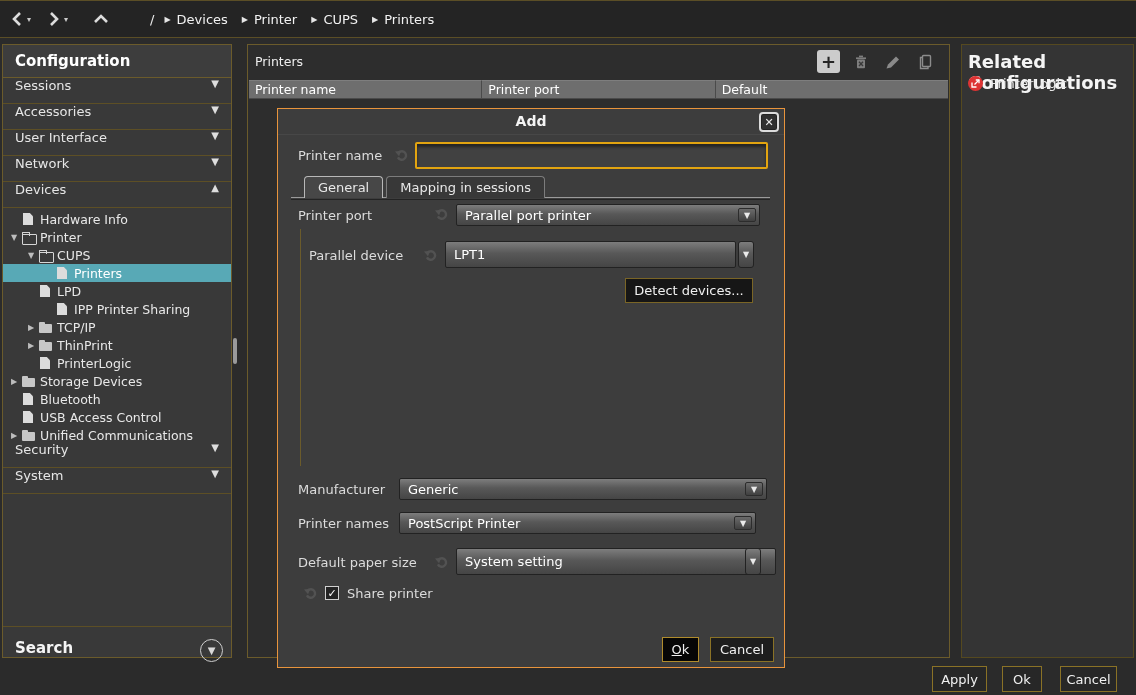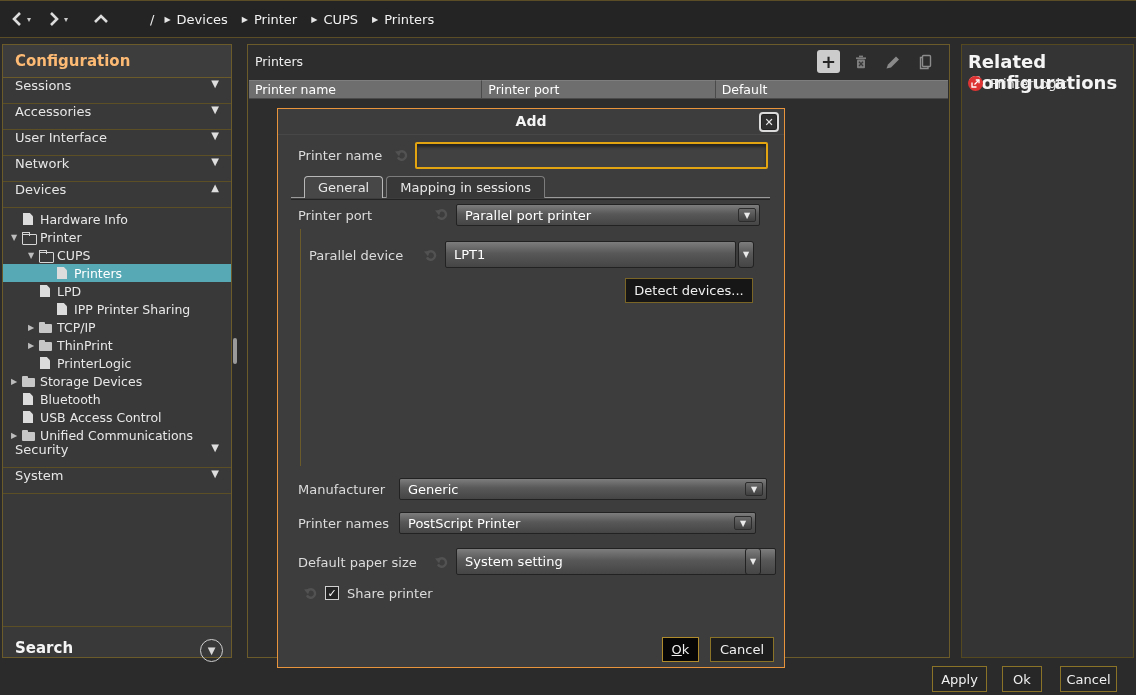--- a/index.html
+++ b/index.html
@@ -22,21 +22,21 @@
   .crumb-root { color:#f0f0f0; margin-right:4px; }
   .crumb { display:flex; align-items:center; gap:6px; cursor:pointer; }
   .crumb-arrow { font-size:8px; color:#e6e6e6; }
   .crumb-label { color:#f2f2f2; }
   
   .panel { position:absolute; border:1px solid #6b5b2b; background:#393939; }
   
   .sidebar { left:2px; top:44px; width:230px; height:614px; display:flex; flex-direction:column; }
   .sidebar-title {
     height:33px; line-height:33px; padding-left:12px; font-weight:bold; font-size:15px;
-    color:#fdba74; border-bottom:1px solid #6b5b2b; background:#3d3d3d;
+    color:#ffffff; border-bottom:1px solid #6b5b2b; background:#3d3d3d;
   }
   .acc-row {
     height:26px; flex:none; display:flex; padding:0 12px;
     border-bottom:1px solid #5d4f25; cursor:pointer; color:#e6e6e6;
   }
   .acc-label { flex:1; }
   .acc-caret { font-size:10px; color:#dedede; }
   .tree { flex:none; height:234px; padding-top:2px; overflow:hidden; }
   .tree-row { height:18px; display:flex; align-items:center; cursor:pointer; }
   .tree-row.selected { background:#58a9b6; color:#ffffff; }

